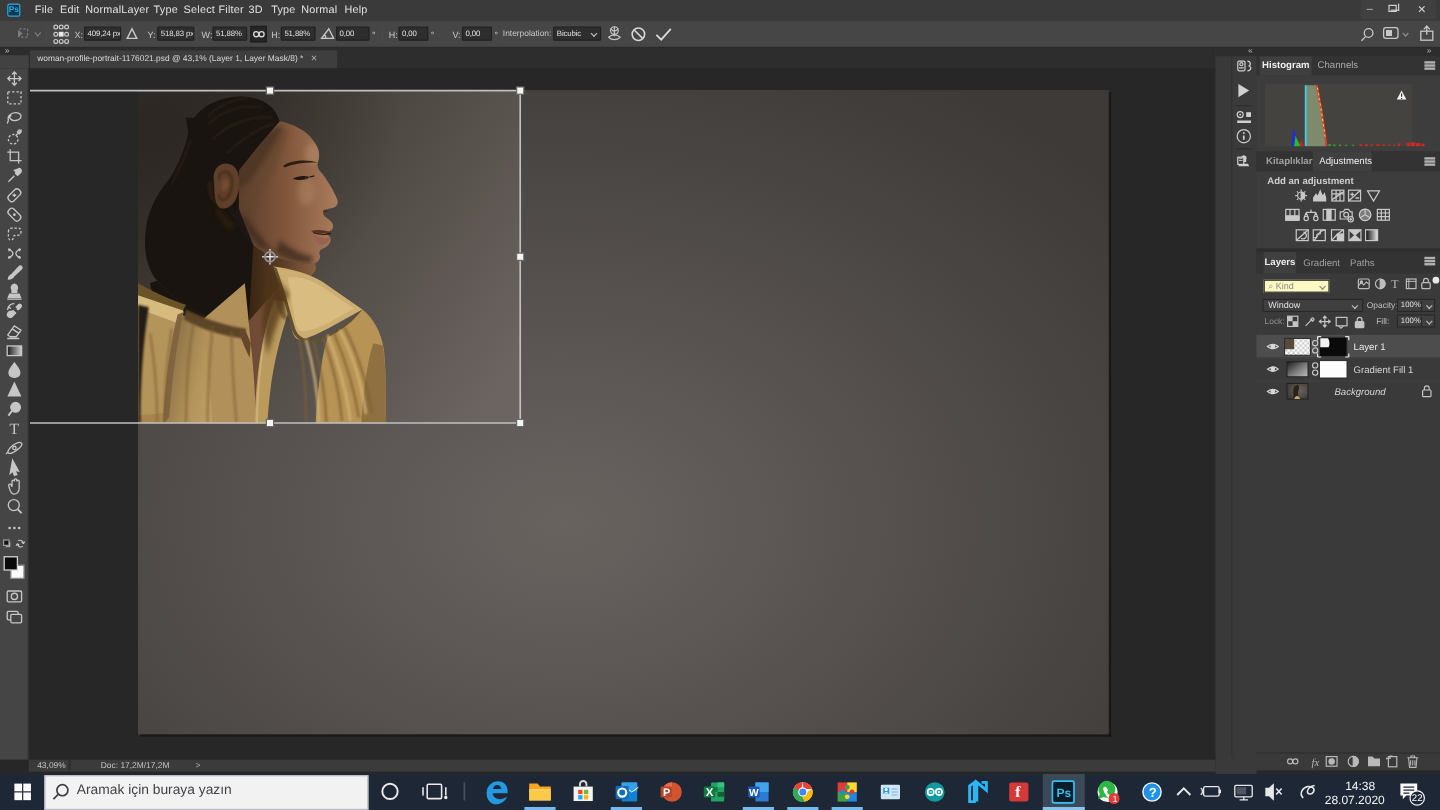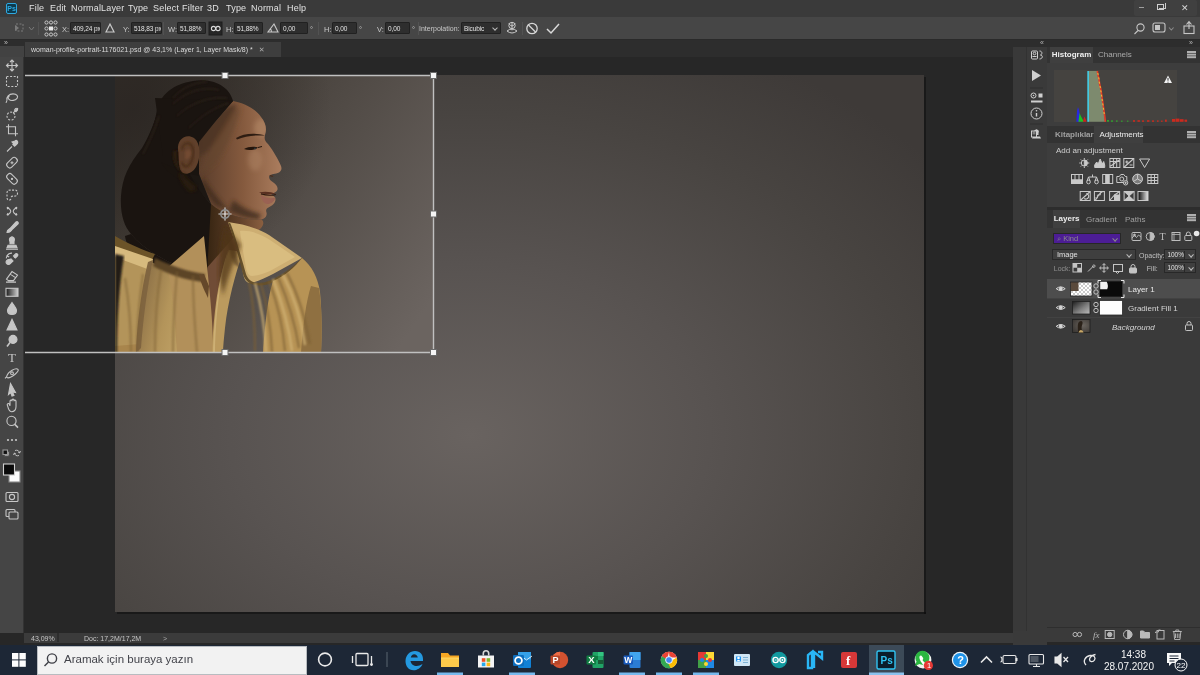--- a/index.html
+++ b/index.html
@@ -512,21 +512,21 @@
       <path d="M125 20 h-8 l4 -7.6 Z" fill="#f2f2f2"></path>
       <path d="M121 14.9 v2.8 M121 18.7 v0.9" stroke="#333" stroke-width="1" fill="none"></path>
     </svg>
 
     <div class="abs" style="left:34px;top:86px;width:153px;height:17px;background:#333333"></div>
     <div class="abs" style="left:80.8px;top:86px;width:49.5px;height:17px;background:#3f3f3f"></div>
     <div class="abs" style="left:42px;top:90px;color:#a0a0a0;font-size:8px;font-weight:bold">Kitaplıklar</div>
     <div class="abs" style="left:86.4px;top:90px;color:#ededed;font-size:8px;font-weight:normal">Adjustments</div>
     <div class="abs" style="left:174px;top:91px;width:9px;height:1.6px;background:#b0b0b0;box-shadow:0 2.6px #b0b0b0,0 5.2px #b0b0b0"></div>
     <div class="abs" style="left:34px;top:103px;width:153px;height:64px;background:#3d3d3d"></div>
-    <div class="abs" style="left:43px;top:105.5px;color:#cfcfcf;font-size:8px;font-weight:normal">Add an adjustment</div>
+    <div class="abs" style="left:43px;top:105.5px;color:#cfcfcf;font-size:8px;font-weight:bold">Add an adjustment</div>
     <svg class="abs" style="left:34px;top:103px" width="153" height="64" viewBox="0 0 153 64">
       <g stroke="#c9c9c9" fill="none" stroke-width="1">
 
         <g transform="translate(37.3,20)">
             <circle r="3"></circle>
             <path d="M0 -5 V-3.6 M0 5 V3.6 M-5 0 H-3.6 M5 0 H3.6 M-3.5 -3.5 L-2.5 -2.5 M3.5 3.5 L2.5 2.5 M-3.5 3.5 L-2.5 2.5 M3.5 -3.5 L2.5 -2.5"></path>
             <path d="M0 -3 a3 3 0 0 1 0 6 Z" fill="#c9c9c9"></path>
           </g>
         <g transform="translate(52.7,20)">
             <path d="M-5 4.5 L-5 2 L-3 -1 L-1.5 1 L0.5 -4 L2.5 1 L4 -1.5 L5 2 L5 4.5 Z" fill="#c9c9c9"></path>
@@ -605,42 +605,42 @@
     </svg>
     <div class="abs" style="left:34px;top:167px;width:153px;height:3px;background:#2d2d2d"></div>
 
     <div class="abs" style="left:34px;top:170px;width:153px;height:18px;background:#333333"></div>
     <div class="abs" style="left:39.9px;top:170px;width:27.4px;height:18px;background:#3f3f3f;color:#ededed;font-size:8px;font-weight:bold;text-align:center;line-height:17px">Layers</div>
     <div class="abs" style="left:73px;top:175px;color:#a0a0a0;font-size:8px">Gradient</div>
     <div class="abs" style="left:112px;top:175px;color:#a0a0a0;font-size:8px">Paths</div>
     <div class="abs" style="left:174px;top:174px;width:9px;height:1.6px;background:#b0b0b0;box-shadow:0 2.6px #b0b0b0,0 5.2px #b0b0b0"></div>
     <div class="abs" style="left:34px;top:188px;width:153px;height:414px;background:#3a3a3a"></div>
 
-    <div class="abs" style="left:39.9px;top:192.5px;width:68px;height:11px;background:#4c1d95;border:1px solid #272727;color:#8a8a8a;font-size:7.5px;line-height:10px">
+    <div class="abs" style="left:39.9px;top:192.5px;width:55px;height:11px;background:#fef9c3;border:1px solid #272727;color:#8a8a8a;font-size:7.5px;line-height:10px">
       <span style="margin-left:3px">⌕ Kind</span><i style="position:absolute;right:3px;top:3px;width:3.6px;height:3.6px;border-left:1px solid #8a8a8a;border-bottom:1px solid #8a8a8a;transform:rotate(-45deg)"></i>
     </div>
     <svg class="abs" style="left:34px;top:188px" width="153" height="18" viewBox="0 0 153 18">
       <g stroke="#bdbdbd" fill="none" stroke-width="1">
         <rect x="85" y="4.5" width="9" height="8" rx="1"></rect>
           <path d="M85 10 l2.5 -2.5 l2 2 l2 -2.5 l2.5 2" stroke-width="0.9"></path>
           <circle cx="87.5" cy="7" r="0.9" fill="#bdbdbd"></circle>
         <circle cx="103.2" cy="8.5" r="4"></circle>
           <path d="M103.2 4.5 a4 4 0 0 1 0 8 Z" fill="#bdbdbd"></path>
         <text x="115.5" y="12" font-size="10" fill="#bdbdbd" stroke="none" text-anchor="middle" font-family="Liberation Serif">T</text>
         <rect x="125" y="4.5" width="8" height="8"></rect>
           <path d="M125 6.5 h8 M127 4.5 v8" stroke-width="0.8"></path>
         <g transform="translate(141.3,8.5)">
             <rect x="-3.5" y="-1" width="7" height="5" rx="0.8"></rect>
             <path d="M-2 -1 v-1.5 a2 2 0 0 1 4 0 v1.5"></path>
           </g>
         <circle cx="149.6" cy="5.5" r="2.8" fill="#e8e8e8" stroke="none"></circle>
       </g>
     </svg>
 
-    <div class="abs" style="left:38.9px;top:209px;width:84px;height:11px;background:#3f3f3f;border:1px solid #282828;color:#e0e0e0;font-size:7.5px;line-height:10px"><span style="margin-left:4px">Image</span><i style="position:absolute;right:4px;top:3px;width:3.6px;height:3.6px;border-left:1px solid #bbb;border-bottom:1px solid #bbb;transform:rotate(-45deg)"></i></div>
+    <div class="abs" style="left:38.9px;top:209px;width:84px;height:11px;background:#3f3f3f;border:1px solid #282828;color:#e0e0e0;font-size:7.5px;line-height:10px"><span style="margin-left:4px">Window</span><i style="position:absolute;right:4px;top:3px;width:3.6px;height:3.6px;border-left:1px solid #bbb;border-bottom:1px solid #bbb;transform:rotate(-45deg)"></i></div>
     <div class="abs" style="left:126px;top:211.5px;color:#c0c0c0;font-size:7px">Opacity:</div>
     <div class="abs" style="left:151.4px;top:209px;width:32px;height:11px;background:#3f3f3f;border:1px solid #282828;color:#e0e0e0;font-size:6.5px;line-height:10px"><span style="margin-left:2px">100%</span><i style="position:absolute;right:3px;top:3px;width:3.6px;height:3.6px;border-left:1px solid #bbb;border-bottom:1px solid #bbb;transform:rotate(-45deg)"></i><i style="position:absolute;right:10px;top:1px;width:1px;height:8px;background:#282828"></i></div>
 
     <div class="abs" style="left:40.8px;top:224.5px;color:#909090;font-size:7px">Lock:</div>
     <svg class="abs" style="left:34px;top:221px" width="153" height="15" viewBox="0 0 153 15">
       <g stroke="#c4c4c4" fill="none" stroke-width="1">
         <rect x="26" y="2.5" width="8.5" height="8.5"></rect>
           <path d="M26 2.5 h4.2 v4.2 h-4.2 Z M30.2 6.7 h4.2 v4.2 h-4.2 Z" fill="#c4c4c4" stroke="none"></path>
         <path d="M41 10.5 L46.5 5 M46 4.5 c1 -1.5 2.5 0 1.8 1.2 l-1 1 l-1.5 -1.5 Z"></path>
         <g transform="translate(57,7)">

